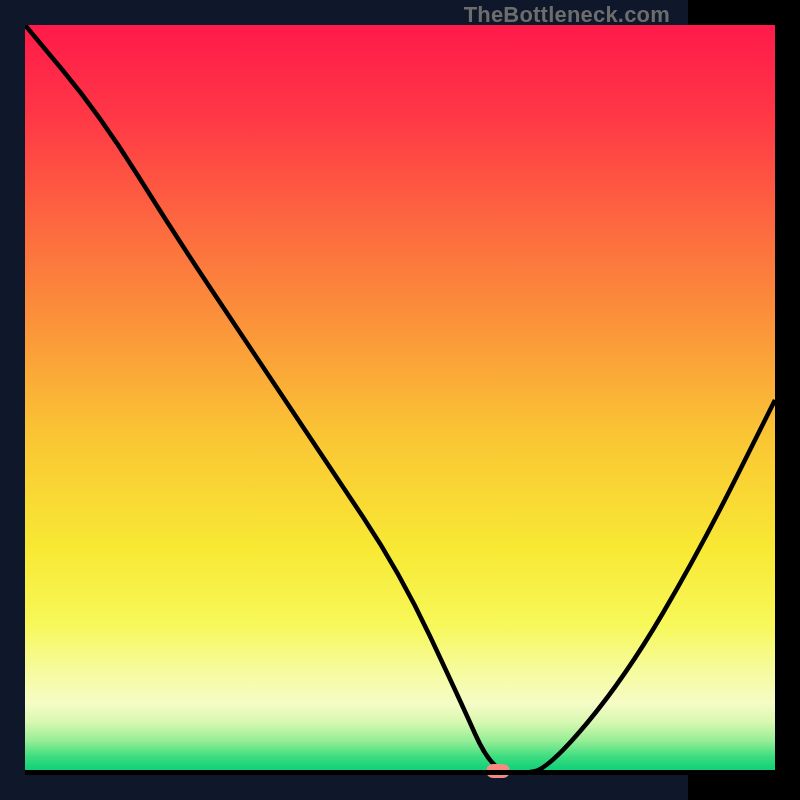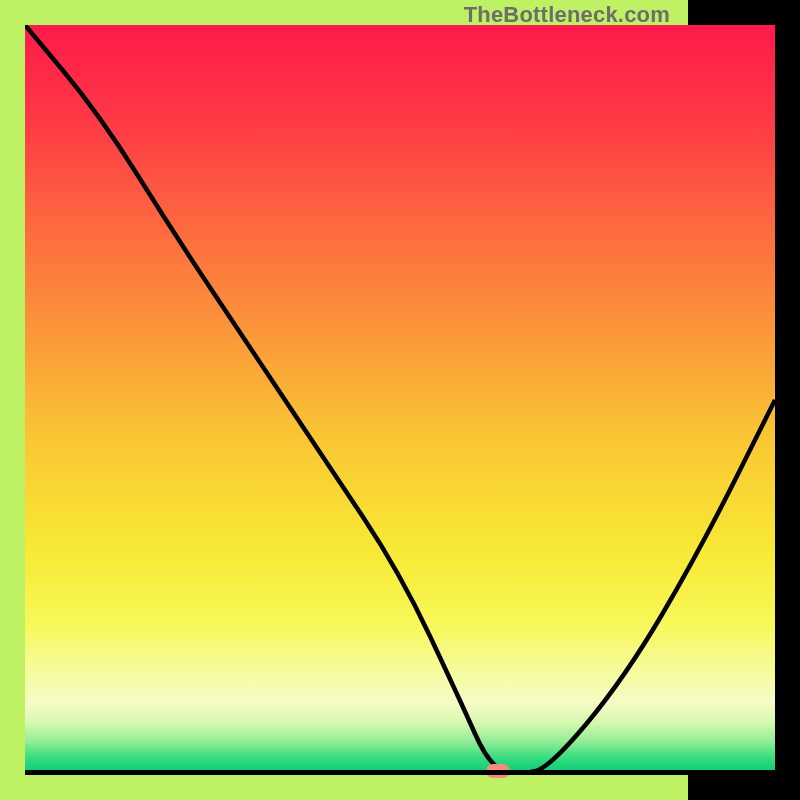--- a/index.html
+++ b/index.html
@@ -9,21 +9,21 @@
     height: 800px;
     background: #000;
     overflow: hidden;
   }
   .frame {
     position: absolute;
     top: 0;
     left: 0;
     width: 688px;
     height: 800px;
-    background: #bef264;
+    background: #0f172a;
   }
   .watermark {
     position: absolute;
     top: 2px;
     right: 18px;
     font-family: Arial, Helvetica, sans-serif;
     font-size: 22px;
     font-weight: 600;
     color: #6d6d6d;
     letter-spacing: 0.2px;

